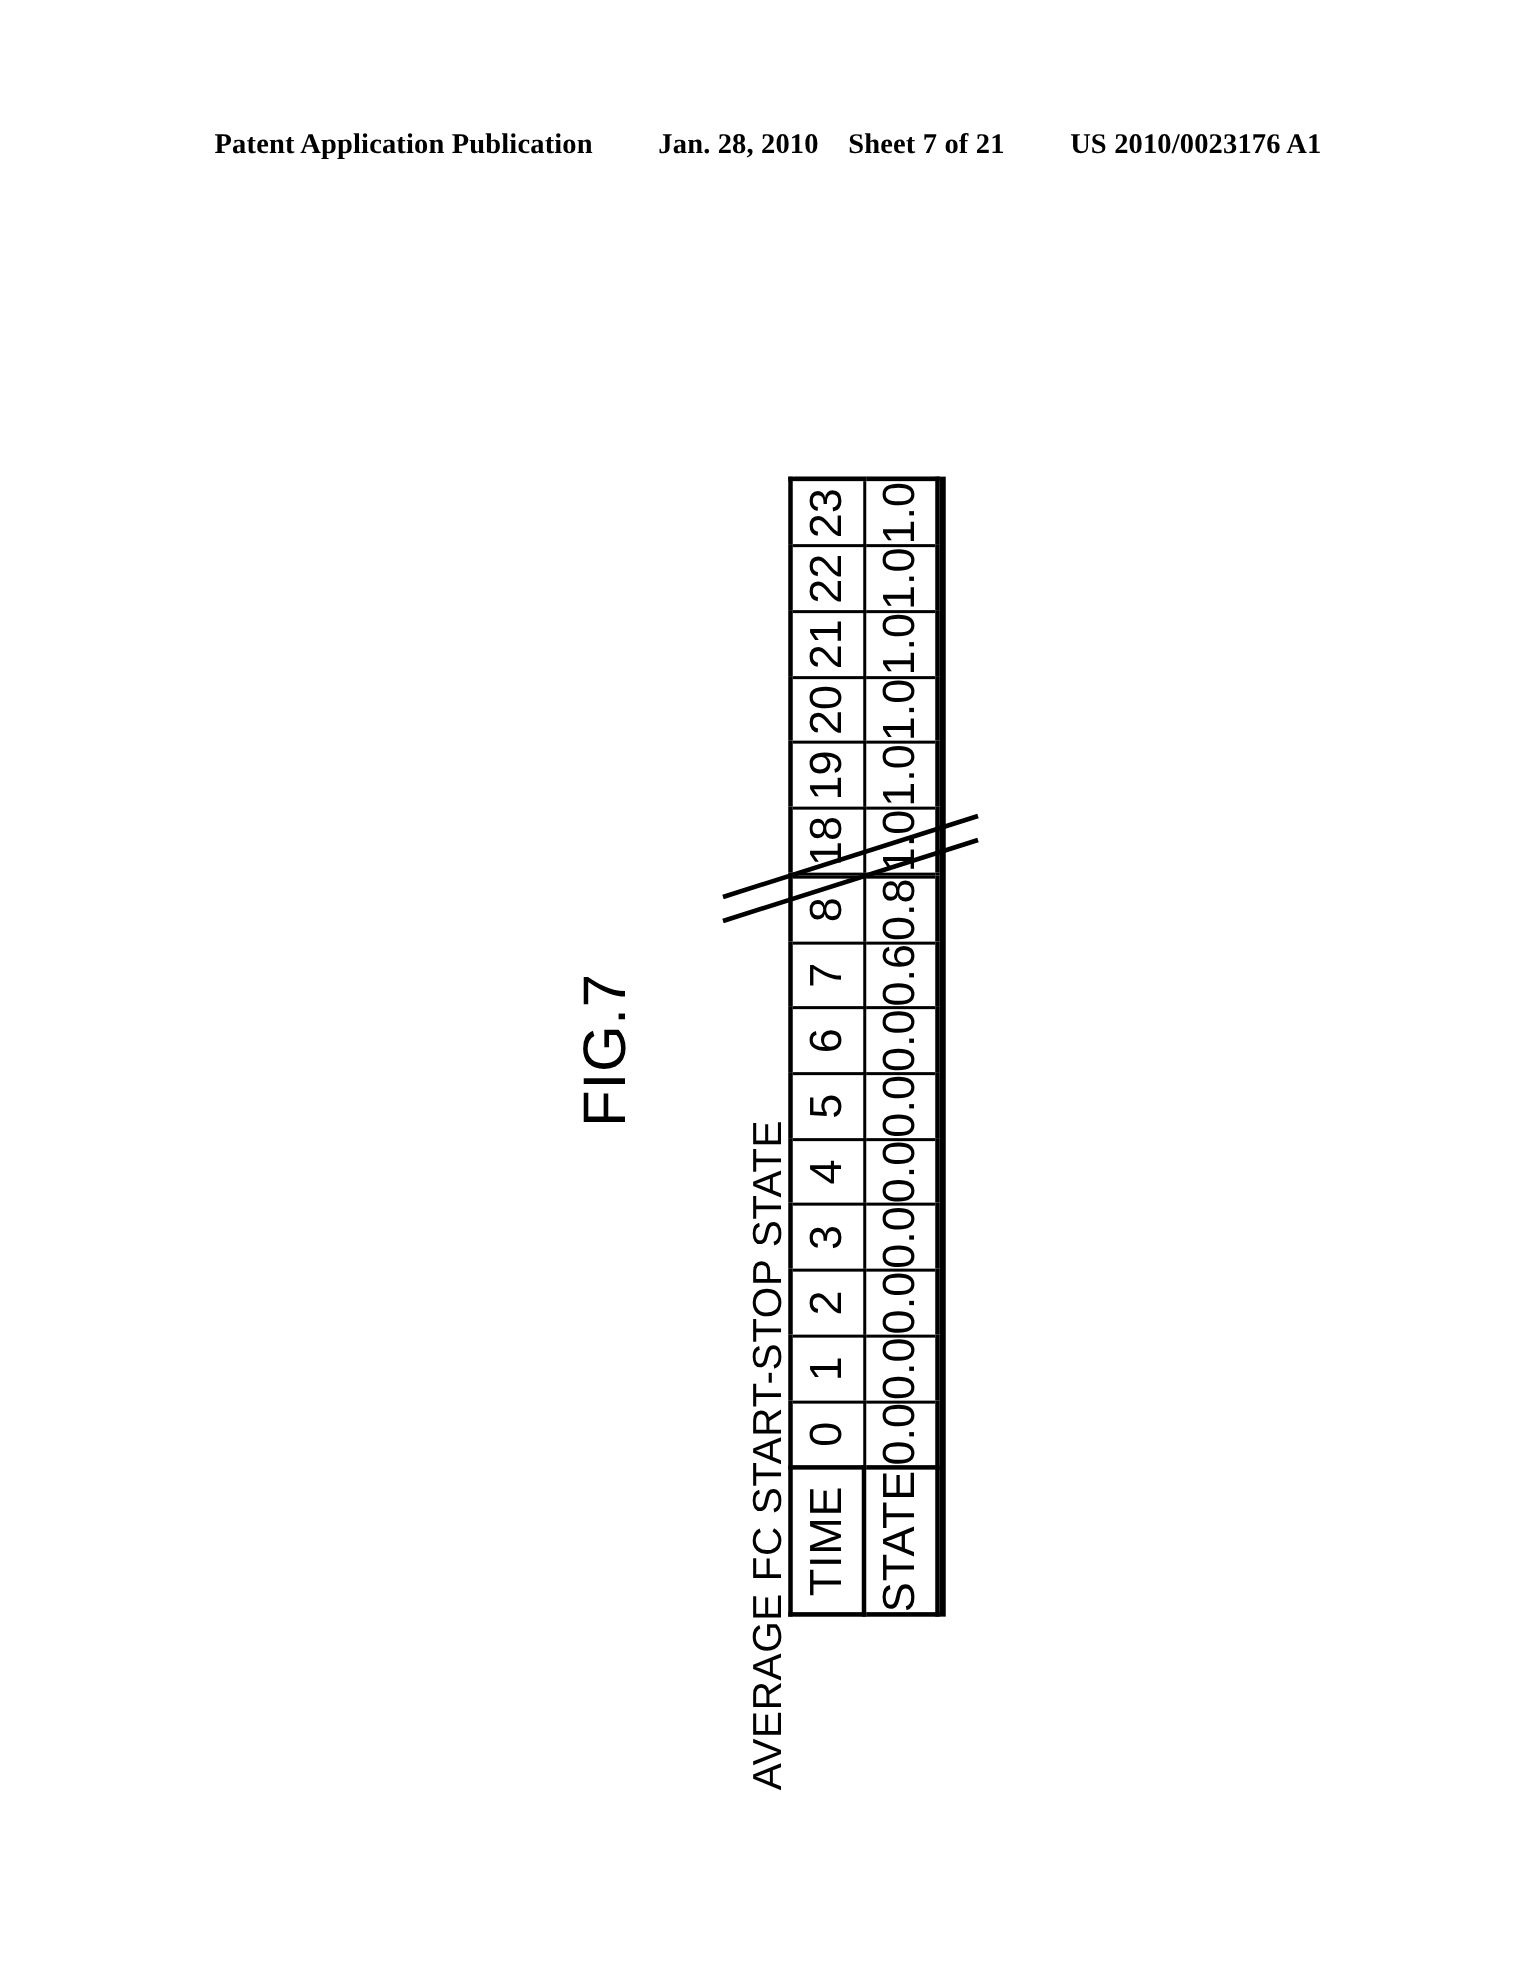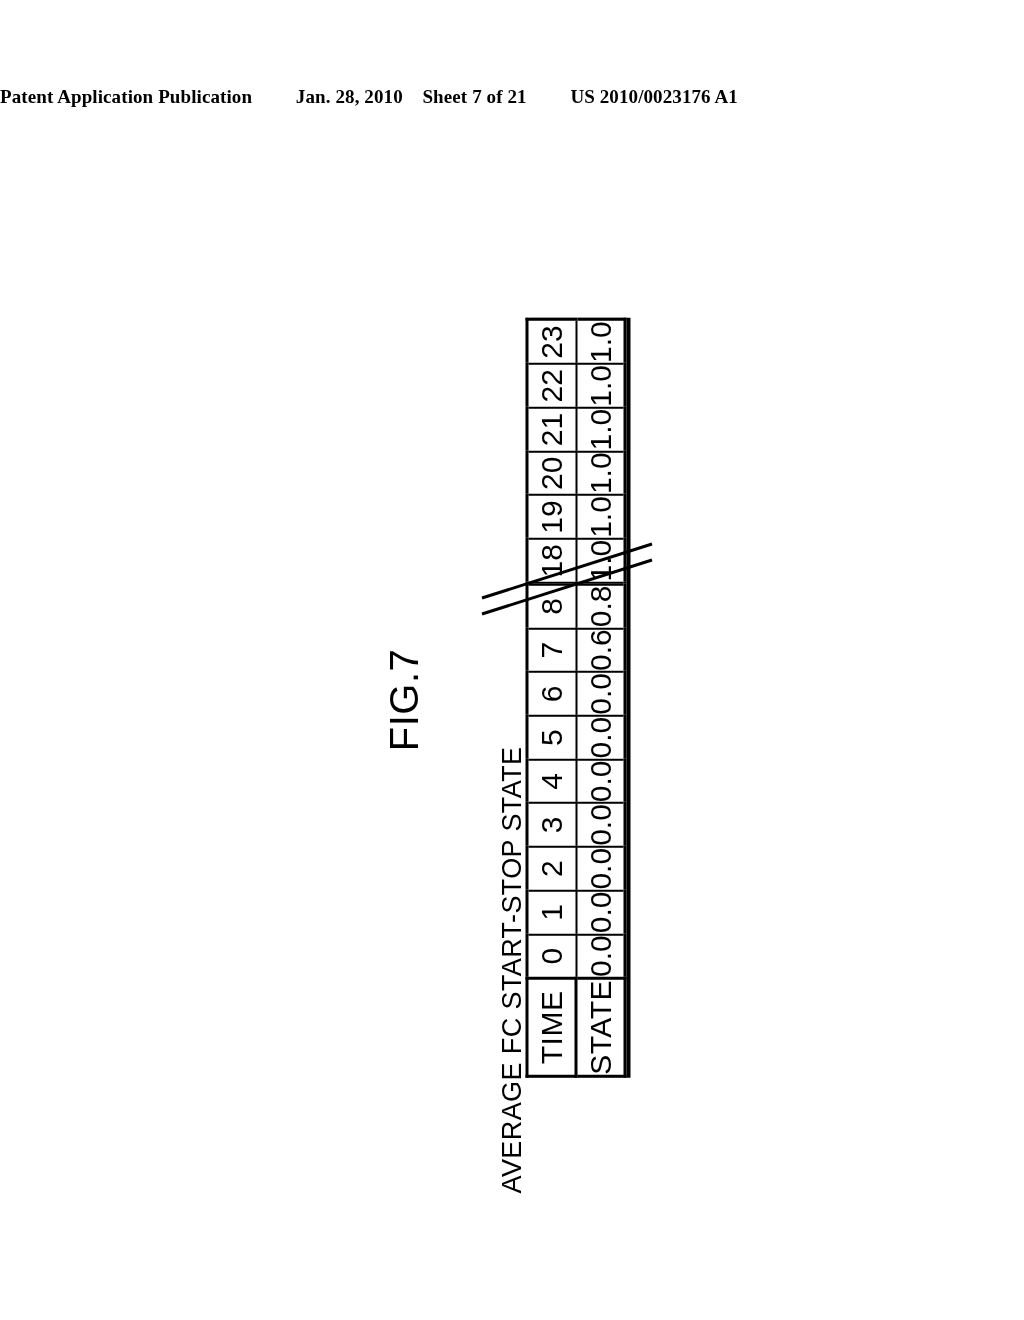--- a/index.html
+++ b/index.html
@@ -15,20 +15,21 @@
     font-family: "Liberation Sans", sans-serif;
     color: #000000;
   }
 
   
   #page-header {
     position: absolute;
     top: 86px;
     left: 0;
     width: 1024px;
+    text-align: center;
     font-family: "Liberation Serif", serif;
     font-weight: bold;
     font-size: 19px;
     letter-spacing: 0.1px;
     white-space: nowrap;
   }
   #page-header .seg { display: inline-block; vertical-align: baseline; }
   #page-header .gap-lg { display: inline-block; width: 34px; }
   #page-header .gap-sm { display: inline-block; width: 10px; }
 

